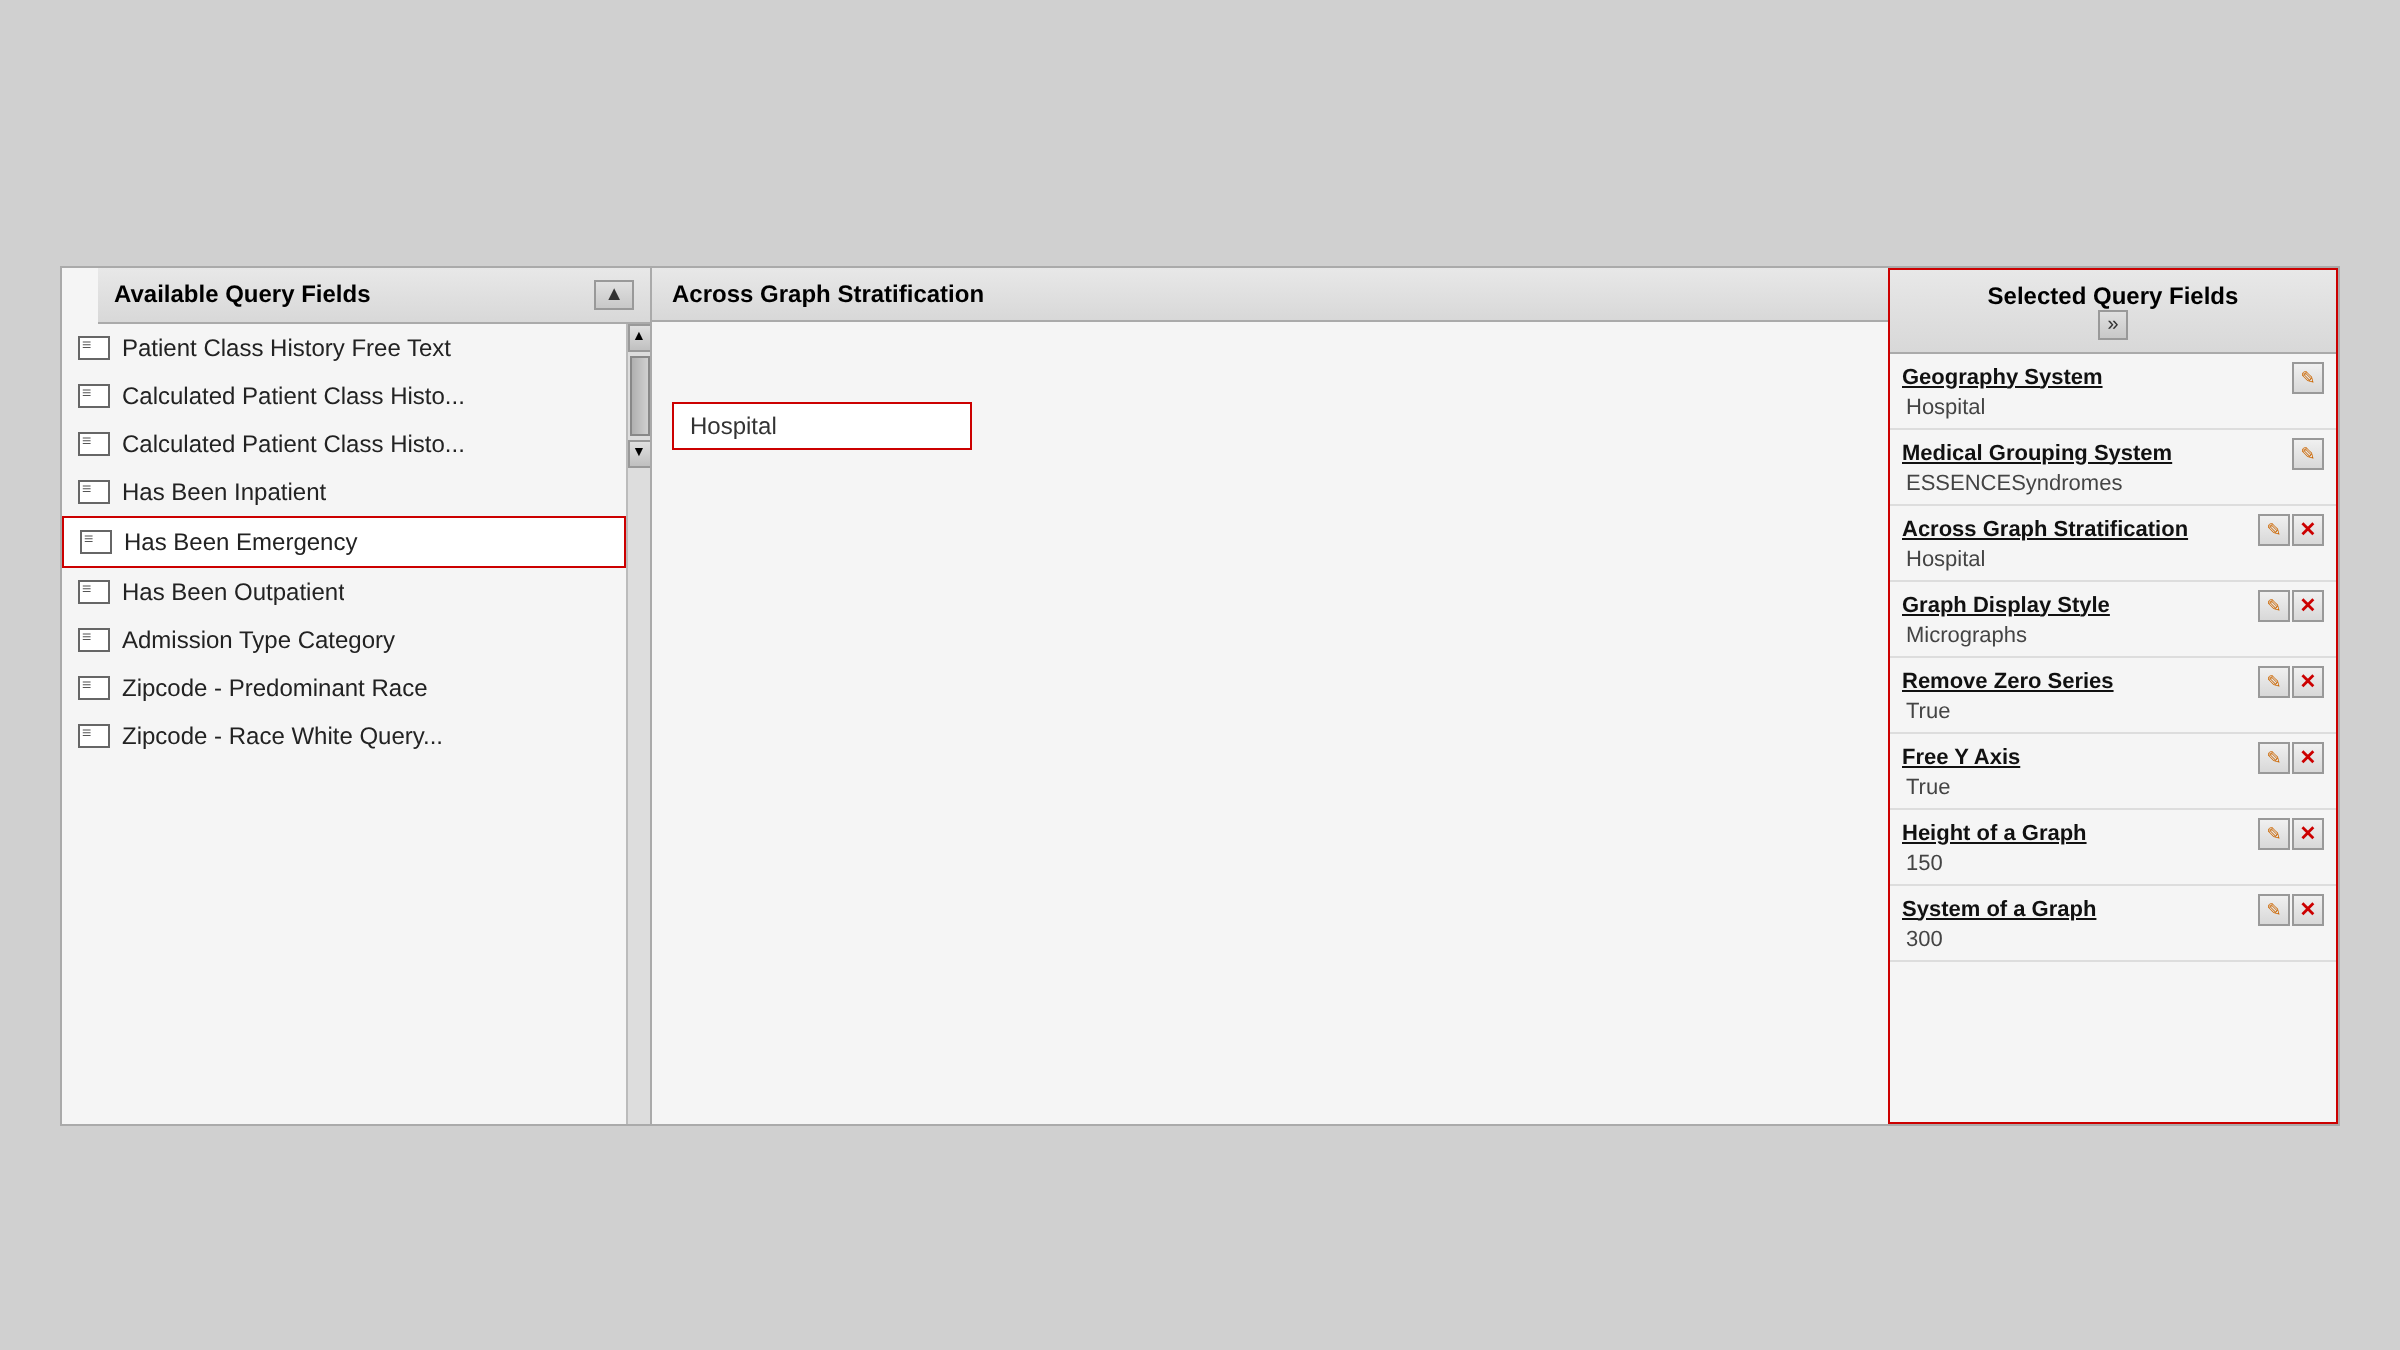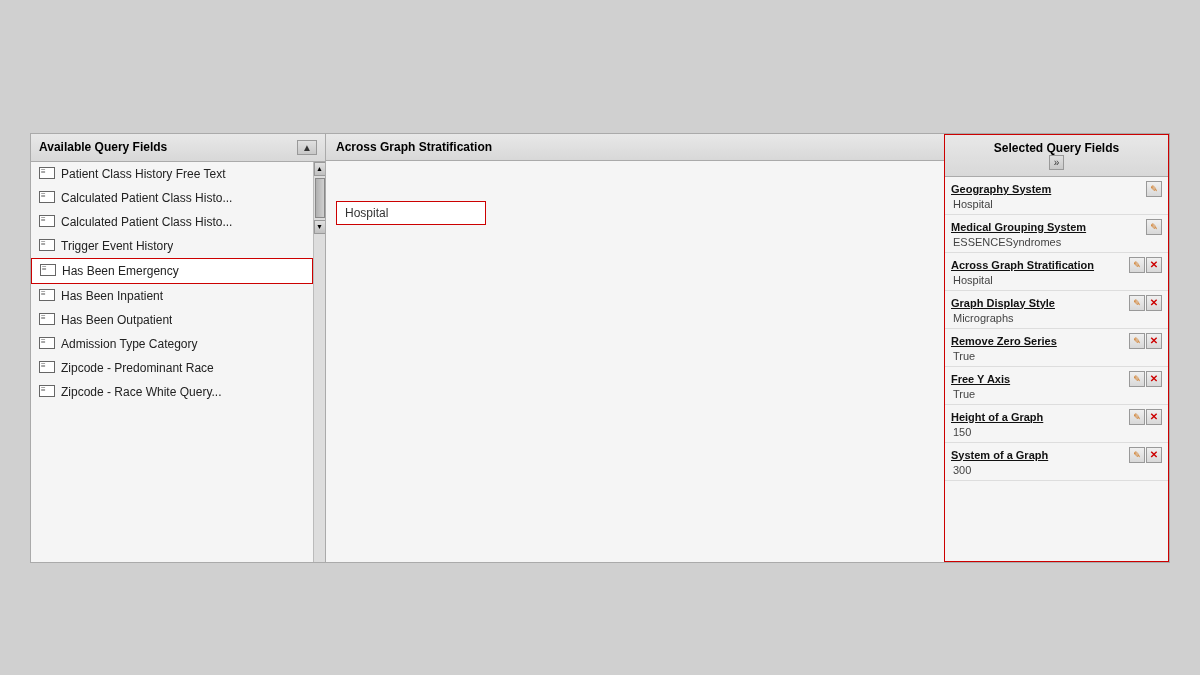--- a/index.html
+++ b/index.html
@@ -33,20 +33,21 @@
     }
     .left-panel-header {
       background: linear-gradient(to bottom, #e8e8e8, #d8d8d8);
       border-bottom: 1px solid #aaa;
       padding: 6px 8px;
       display: flex;
       justify-content: space-between;
       align-items: center;
       font-weight: bold;
       font-size: 12px;
+      margin-left: 18px;
     }
     .header-btn {
       border: 1px solid #999;
       background: linear-gradient(to bottom, #e0e0e0, #c8c8c8);
       cursor: pointer;
       padding: 1px 4px;
       font-size: 10px;
       color: #333;
     }
     .left-panel-content {
@@ -54,21 +55,21 @@
       flex: 1;
       overflow: hidden;
     }
     .list-area {
       flex: 1;
       overflow-y: auto;
       overflow-x: hidden;
     }
     .list-item {
       display: flex;
-      align-items: flex-start;
+      align-items: center;
       padding: 5px 8px;
       cursor: pointer;
       border-bottom: none;
       white-space: nowrap;
       overflow: hidden;
       text-overflow: ellipsis;
     }
     .list-item.selected {
       background: #ffffff;
       border: 1px solid #cc0000;
@@ -245,29 +246,25 @@
           <div class="list-item">
     <span class="list-item-icon"></span>
     <span class="list-item-label">Calculated Patient Class Histo...</span>
   </div>
           <div class="list-item">
     <span class="list-item-icon"></span>
     <span class="list-item-label">Calculated Patient Class Histo...</span>
   </div>
           <div class="list-item">
     <span class="list-item-icon"></span>
-    <span class="list-item-label">Trigger Event History</span>
+    <span class="list-item-label">Has Been Inpatient</span>
   </div>
           <div class="list-item selected">
     <span class="list-item-icon"></span>
     <span class="list-item-label">Has Been Emergency</span>
-  </div>
-          <div class="list-item">
-    <span class="list-item-icon"></span>
-    <span class="list-item-label">Has Been Inpatient</span>
   </div>
           <div class="list-item">
     <span class="list-item-icon"></span>
     <span class="list-item-label">Has Been Outpatient</span>
   </div>
           <div class="list-item">
     <span class="list-item-icon"></span>
     <span class="list-item-label">Admission Type Category</span>
   </div>
           <div class="list-item">

